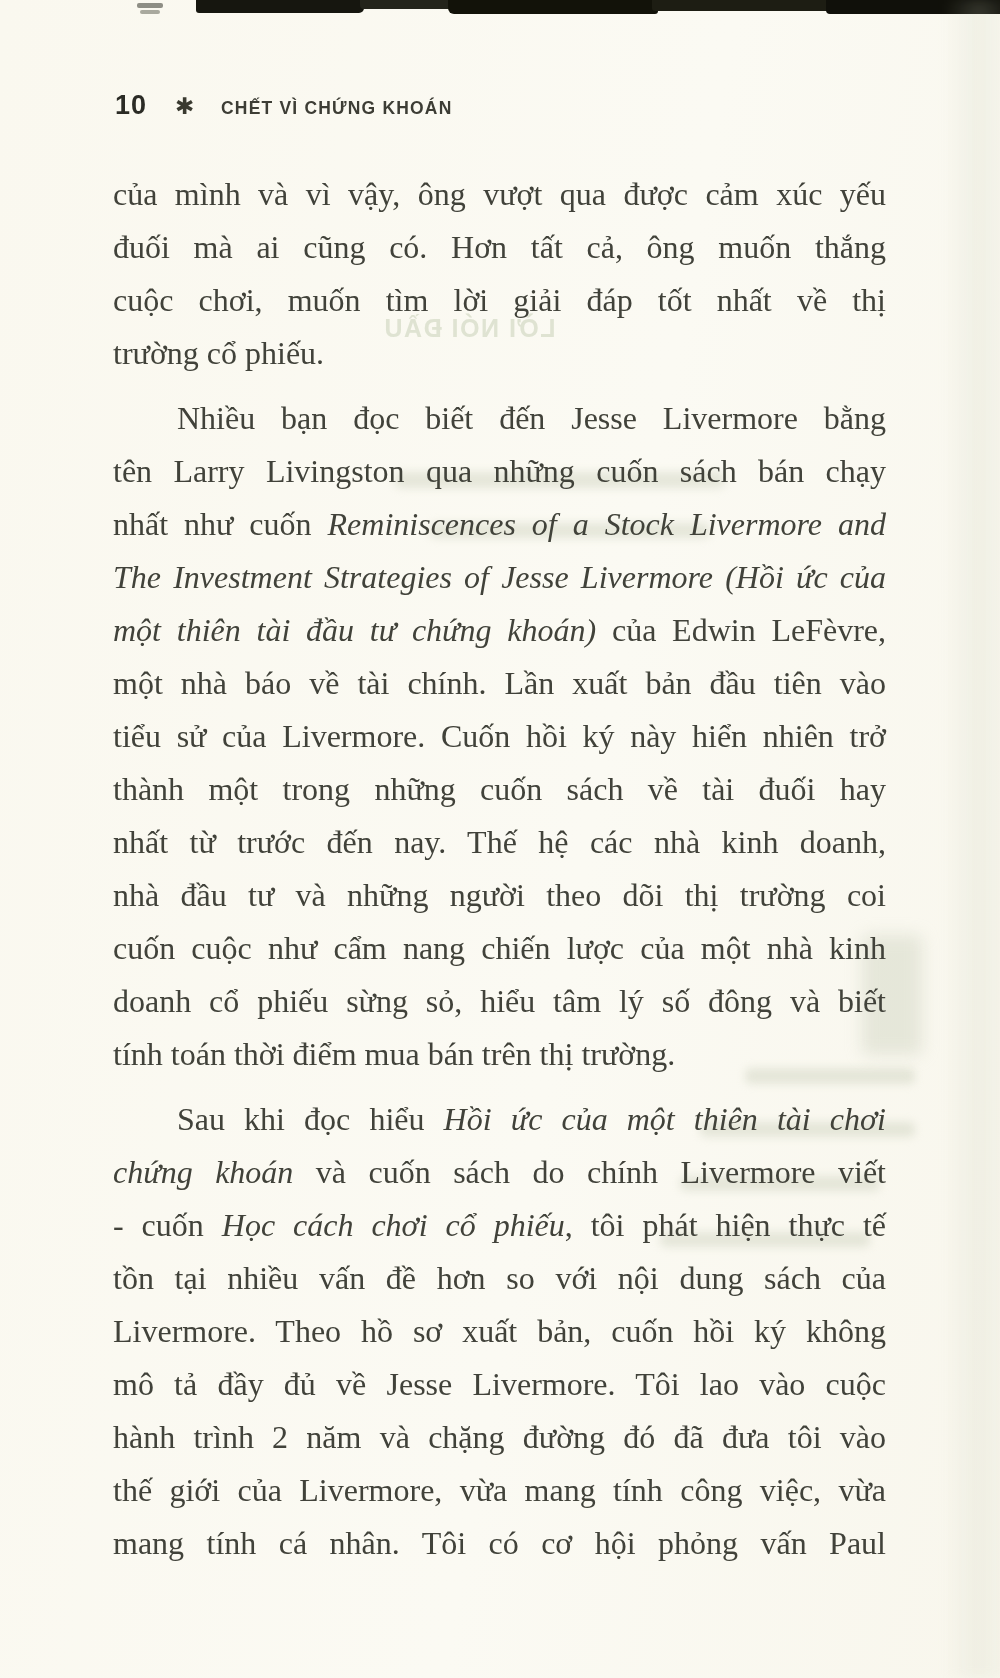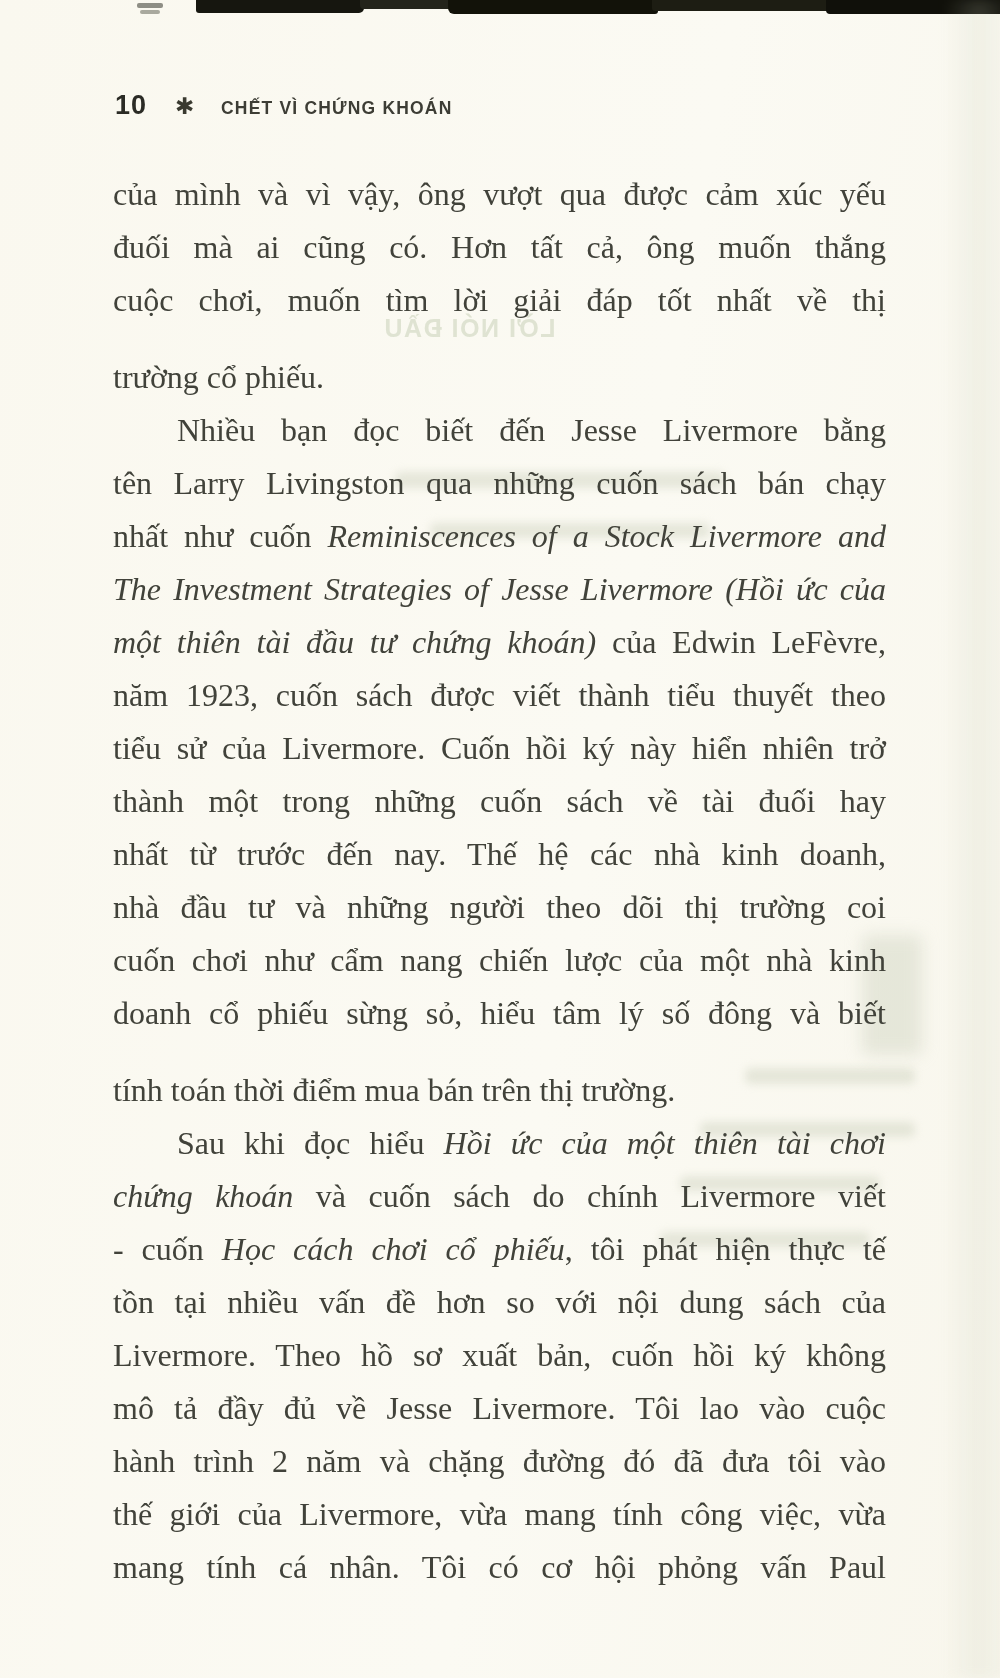--- a/index.html
+++ b/index.html
@@ -47,22 +47,22 @@
   }
 
   
   .body-text {
     position: absolute; left: 113px; top: 168px; width: 773px;
     font-family: "Liberation Serif", serif;
     font-size: 32px; line-height: 53px;
     color: #41423a;
   }
   .line { text-align: justify; text-align-last: justify; height: 53px; }
-  .line.flush { text-align-last: left; margin-top: 24px; }
-  .line.indent { text-indent: 64px; }
+  .line.flush { text-align-last: left; }
+  .line.indent { text-indent: 64px; margin-top: 12px; }
   .it { font-style: italic; }
 
   
   .bleed-title {
     position: absolute; left: 383px; top: 314px;
     font-family: "Liberation Sans", sans-serif;
     font-size: 25px; font-weight: 700; letter-spacing: 1.5px;
     color: #dfe3d2;
     transform: scaleX(-1); transform-origin: center;
     filter: blur(0.6px);
@@ -127,26 +127,26 @@
   <main class="body-text">
       <div class="line"><span>của mình và vì vậy, ông vượt qua được cảm xúc yếu</span></div>
       <div class="line"><span>đuối mà ai cũng có. Hơn tất cả, ông muốn thắng</span></div>
       <div class="line"><span>cuộc chơi, muốn tìm lời giải đáp tốt nhất về thị</span></div>
       <div class="line flush"><span>trường cổ phiếu.</span></div>
       <div class="line indent"><span>Nhiều bạn đọc biết đến Jesse Livermore bằng</span></div>
       <div class="line"><span>tên Larry Livingston qua những cuốn sách bán chạy</span></div>
       <div class="line"><span>nhất như cuốn </span><span class="it">Reminiscences of a Stock Livermore and</span></div>
       <div class="line"><span class="it">The Investment Strategies of Jesse Livermore (Hồi ức của</span></div>
       <div class="line"><span class="it">một thiên tài đầu tư chứng khoán)</span><span> của Edwin LeFèvre,</span></div>
-      <div class="line"><span>năm 1923, cuốn sách được viết thành tiểu thuyết theo</span></div>
+      <div class="line"><span>một nhà báo về tài chính. Lần xuất bản đầu tiên vào</span></div>
       <div class="line"><span>tiểu sử của Livermore. Cuốn hồi ký này hiển nhiên trở</span></div>
       <div class="line"><span>thành một trong những cuốn sách về tài đuối hay</span></div>
       <div class="line"><span>nhất từ trước đến nay. Thế hệ các nhà kinh doanh,</span></div>
       <div class="line"><span>nhà đầu tư và những người theo dõi thị trường coi</span></div>
-      <div class="line"><span>cuốn chơi như cẩm nang chiến lược của một nhà kinh</span></div>
+      <div class="line"><span>cuốn cuộc như cẩm nang chiến lược của một nhà kinh</span></div>
       <div class="line"><span>doanh cổ phiếu sừng sỏ, hiểu tâm lý số đông và biết</span></div>
       <div class="line flush"><span>tính toán thời điểm mua bán trên thị trường.</span></div>
       <div class="line indent"><span>Sau khi đọc hiểu </span><span class="it">Hồi ức của một thiên tài chơi</span></div>
       <div class="line"><span class="it">chứng khoán</span><span> và cuốn sách do chính Livermore viết</span></div>
       <div class="line"><span>- cuốn </span><span class="it">Học cách chơi cổ phiếu</span><span>, tôi phát hiện thực tế</span></div>
       <div class="line"><span>tồn tại nhiều vấn đề hơn so với nội dung sách của</span></div>
       <div class="line"><span>Livermore. Theo hồ sơ xuất bản, cuốn hồi ký không</span></div>
       <div class="line"><span>mô tả đầy đủ về Jesse Livermore. Tôi lao vào cuộc</span></div>
       <div class="line"><span>hành trình 2 năm và chặng đường đó đã đưa tôi vào</span></div>
       <div class="line"><span>thế giới của Livermore, vừa mang tính công việc, vừa</span></div>

